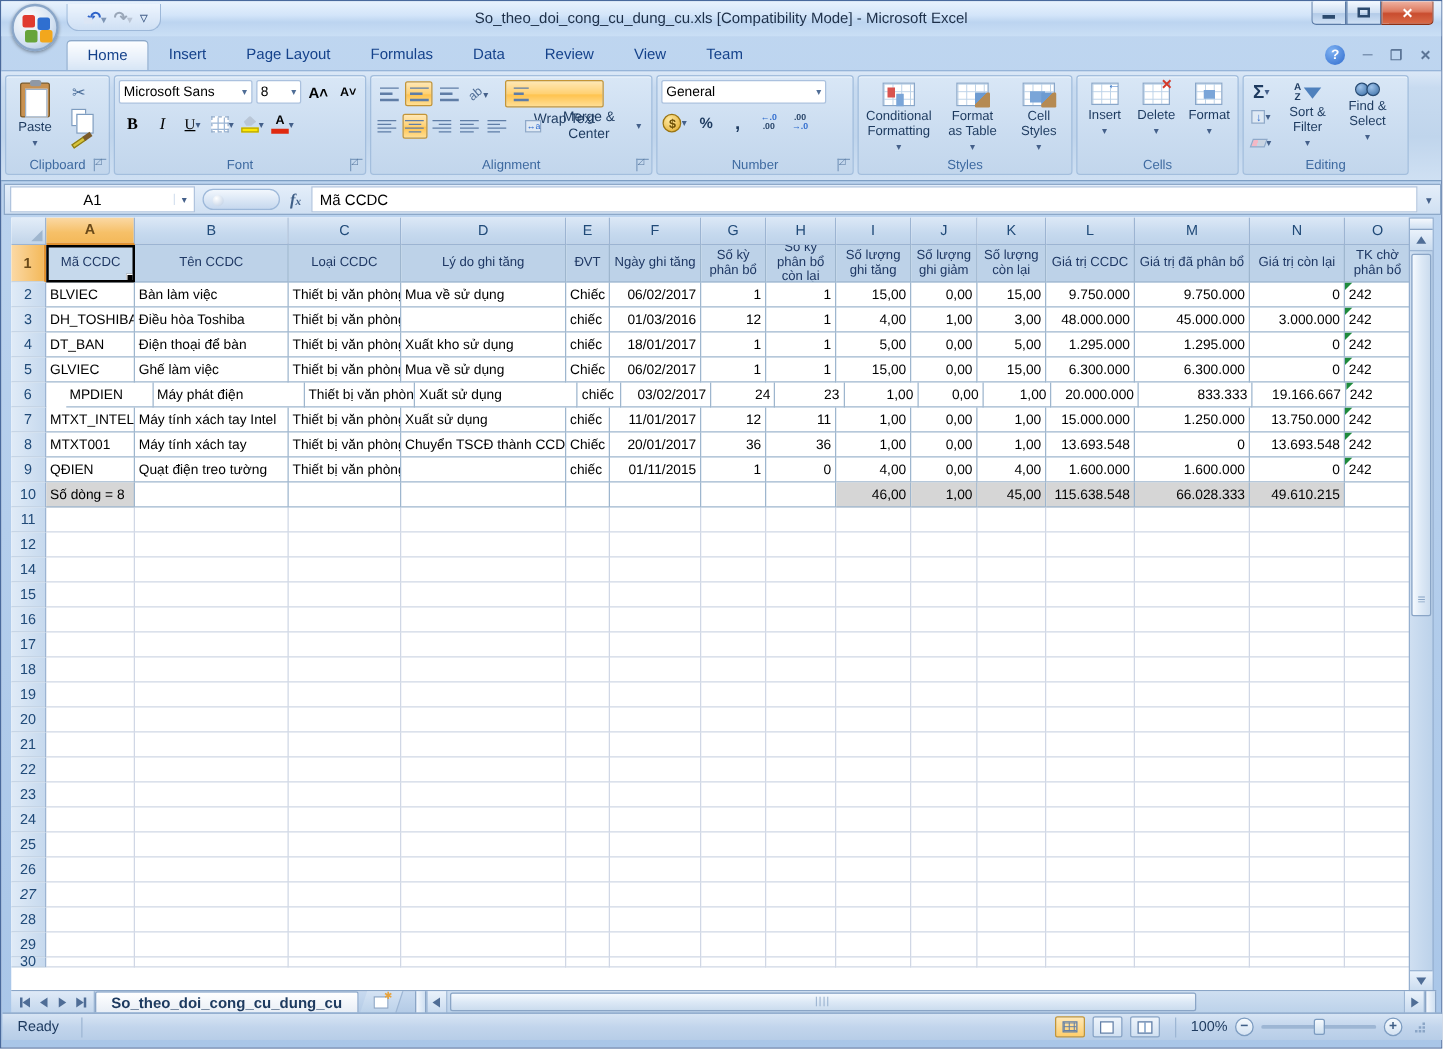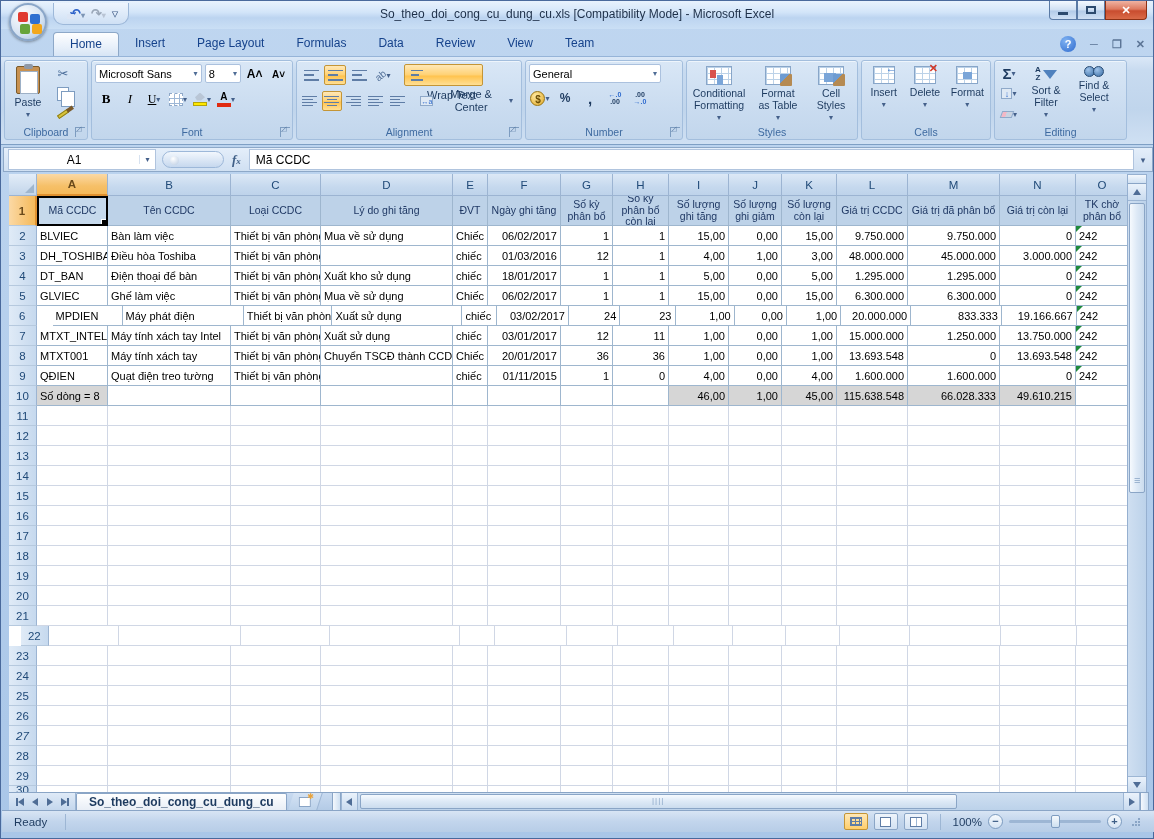--- a/index.html
+++ b/index.html
@@ -664,21 +664,21 @@
           <div class="cell tb a-right" style="width: 76px;">19.166.667</div>
           <div class="cell tb flag" style="width: 53px;">242</div>
         </div>
         <div class="grow" style="height: 20px;">
           <div class="rownum">7</div>
           <div class="cell tb" style="width: 71px;">MTXT_INTEL</div>
           <div class="cell tb" style="width: 123px;">Máy tính xách tay Intel</div>
           <div class="cell tb" style="width: 90px;">Thiết bị văn phòng</div>
           <div class="cell tb" style="width: 132px;">Xuất sử dụng</div>
           <div class="cell tb" style="width: 35px;">chiếc</div>
-          <div class="cell tb a-right" style="width: 73px;">03/01/2017</div>
+          <div class="cell tb a-right" style="width: 73px;">11/01/2017</div>
           <div class="cell tb a-right" style="width: 52px;">12</div>
           <div class="cell tb a-right" style="width: 56px;">11</div>
           <div class="cell tb a-right" style="width: 60px;">1,00</div>
           <div class="cell tb a-right" style="width: 53px;">0,00</div>
           <div class="cell tb a-right" style="width: 55px;">1,00</div>
           <div class="cell tb a-right" style="width: 71px;">15.000.000</div>
           <div class="cell tb a-right" style="width: 92px;">1.250.000</div>
           <div class="cell tb a-right" style="width: 76px;">13.750.000</div>
           <div class="cell tb flag" style="width: 53px;">242</div>
         </div>
@@ -766,38 +766,20 @@
           <div class="cell" style="width: 56px;"></div>
           <div class="cell" style="width: 60px;"></div>
           <div class="cell" style="width: 53px;"></div>
           <div class="cell" style="width: 55px;"></div>
           <div class="cell" style="width: 71px;"></div>
           <div class="cell" style="width: 92px;"></div>
           <div class="cell" style="width: 76px;"></div>
           <div class="cell" style="width: 53px;"></div>
         </div>
         <div class="grow" style="height: 20px;">
-          <div class="rownum">13</div>
-          <div class="cell" style="width: 71px;"></div>
-          <div class="cell" style="width: 123px;"></div>
-          <div class="cell" style="width: 90px;"></div>
-          <div class="cell" style="width: 132px;"></div>
-          <div class="cell" style="width: 35px;"></div>
-          <div class="cell" style="width: 73px;"></div>
-          <div class="cell" style="width: 52px;"></div>
-          <div class="cell" style="width: 56px;"></div>
-          <div class="cell" style="width: 60px;"></div>
-          <div class="cell" style="width: 53px;"></div>
-          <div class="cell" style="width: 55px;"></div>
-          <div class="cell" style="width: 71px;"></div>
-          <div class="cell" style="width: 92px;"></div>
-          <div class="cell" style="width: 76px;"></div>
-          <div class="cell" style="width: 53px;"></div>
-        </div>
-        <div class="grow" style="height: 20px;">
           <div class="rownum">14</div>
           <div class="cell" style="width: 71px;"></div>
           <div class="cell" style="width: 123px;"></div>
           <div class="cell" style="width: 90px;"></div>
           <div class="cell" style="width: 132px;"></div>
           <div class="cell" style="width: 35px;"></div>
           <div class="cell" style="width: 73px;"></div>
           <div class="cell" style="width: 52px;"></div>
           <div class="cell" style="width: 56px;"></div>
           <div class="cell" style="width: 60px;"></div>
@@ -927,21 +909,21 @@
           <div class="cell" style="width: 52px;"></div>
           <div class="cell" style="width: 56px;"></div>
           <div class="cell" style="width: 60px;"></div>
           <div class="cell" style="width: 53px;"></div>
           <div class="cell" style="width: 55px;"></div>
           <div class="cell" style="width: 71px;"></div>
           <div class="cell" style="width: 92px;"></div>
           <div class="cell" style="width: 76px;"></div>
           <div class="cell" style="width: 53px;"></div>
         </div>
-        <div class="grow" style="height: 20px; padding-left: 12px;">
+        <div class="grow" style="height: 20px;">
           <div class="rownum">22</div>
           <div class="cell" style="width: 71px;"></div>
           <div class="cell" style="width: 123px;"></div>
           <div class="cell" style="width: 90px;"></div>
           <div class="cell" style="width: 132px;"></div>
           <div class="cell" style="width: 35px;"></div>
           <div class="cell" style="width: 73px;"></div>
           <div class="cell" style="width: 52px;"></div>
           <div class="cell" style="width: 56px;"></div>
           <div class="cell" style="width: 60px;"></div>

